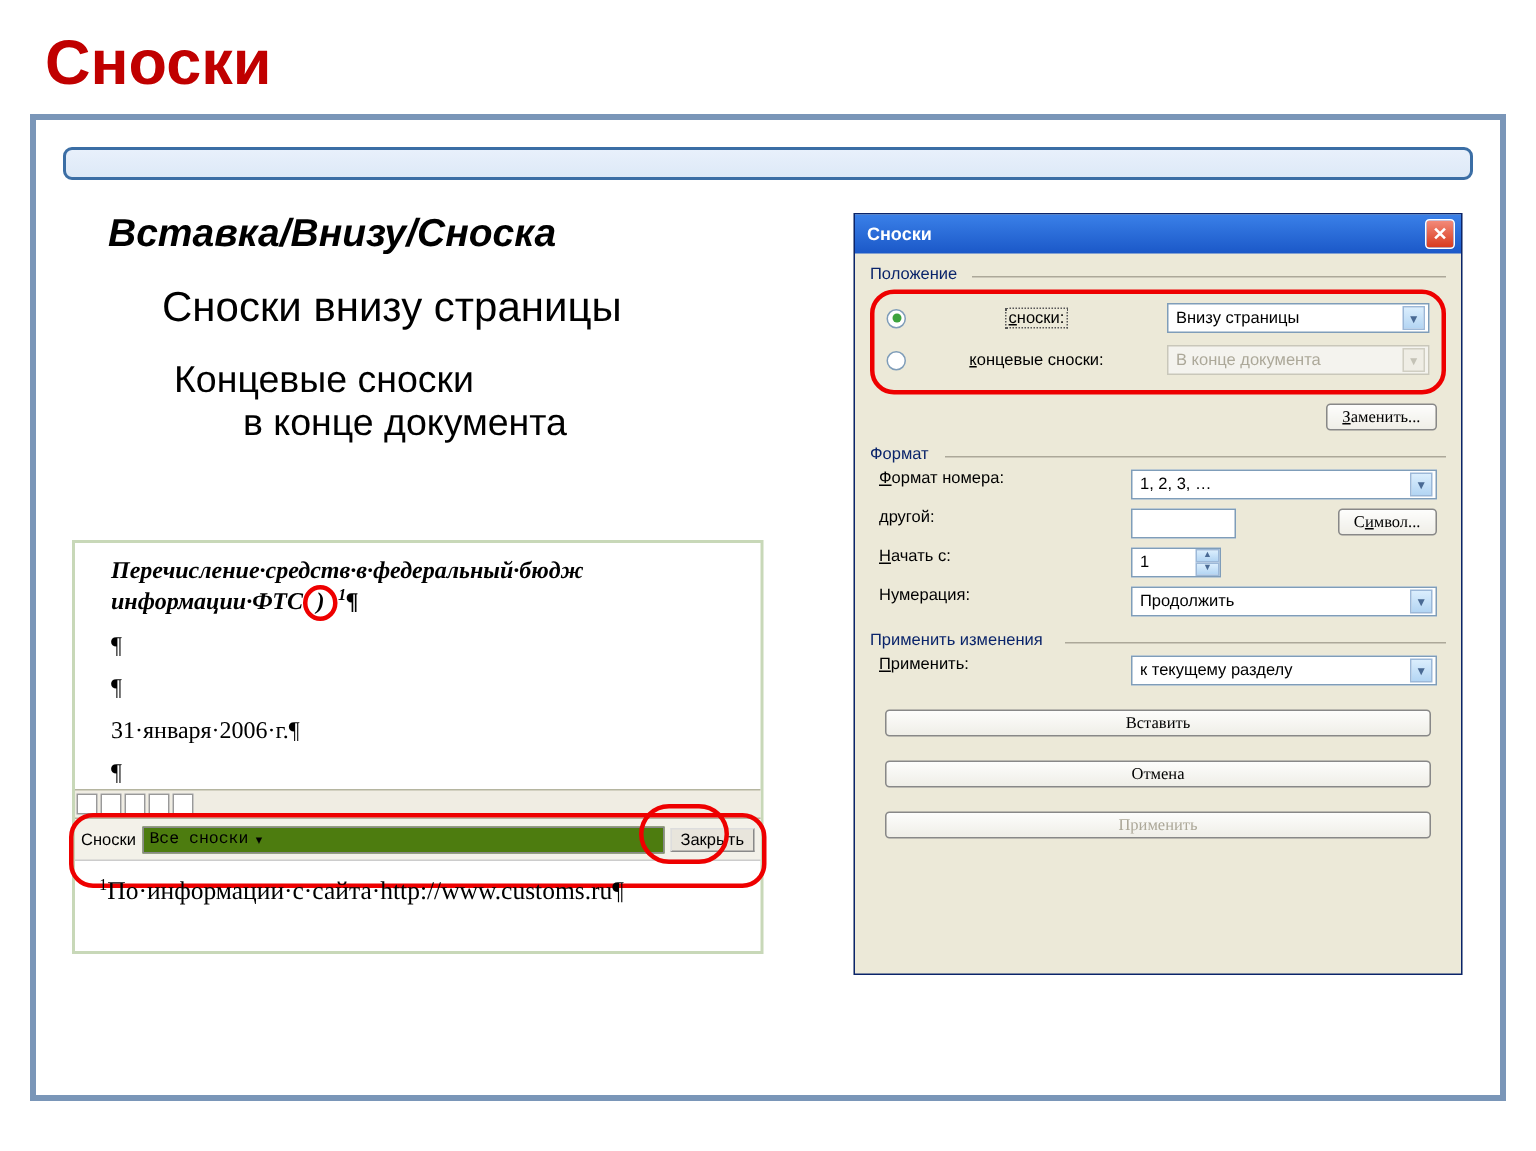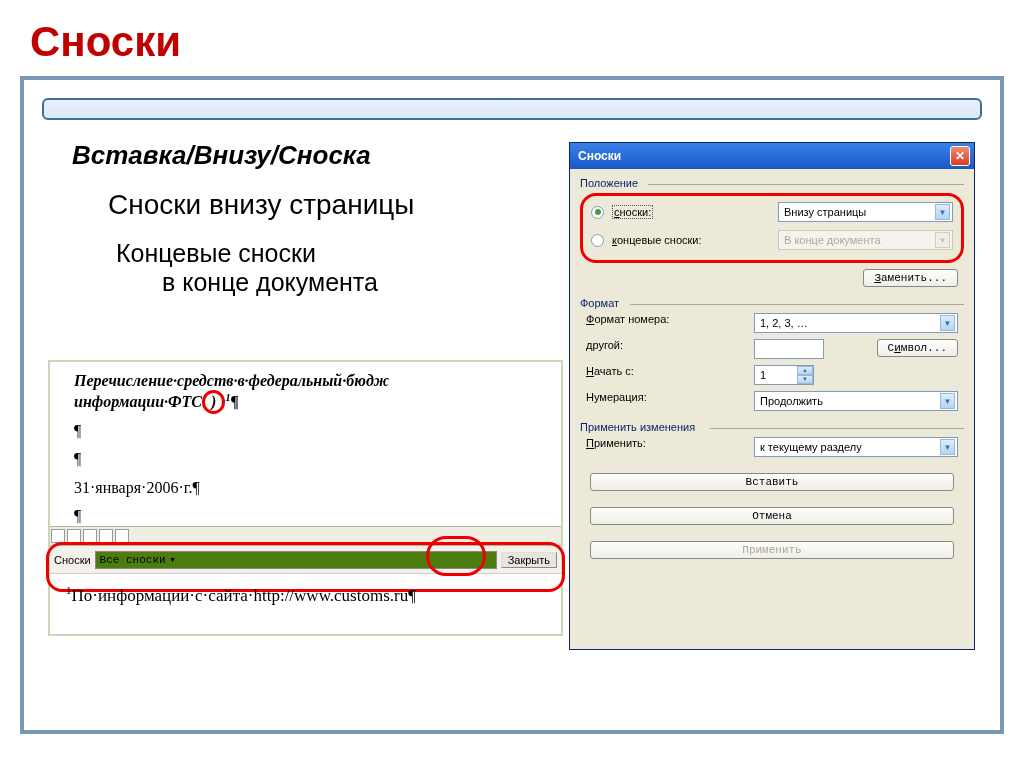--- a/index.html
+++ b/index.html
@@ -12,21 +12,21 @@
   .blue-top-band { position: absolute; left: 18px; right: 18px; top: 18px; height: 22px;
                    border: 2px solid #3b6ea5; border-radius: 6px; background: linear-gradient(#e8f0fb,#dde9f7); }
   
   .left-col { position: absolute; left: 48px; top: 60px; width: 490px; }
   .breadcrumb { font-style: italic; font-weight: bold; font-size: 26px; margin-bottom: 18px; }
   .line1 { font-size: 28px; margin-left: 36px; margin-bottom: 18px; }
   .line2 { font-size: 25px; margin-left: 44px; }
   .line3 { font-size: 25px; margin-left: 90px; }
   
   
-  .doc-panel { position: absolute; left: 24px; top: 280px; width: 515px; height: 276px; border: 2px solid #c8d8b8; background: #fff; }
+  .doc-panel { position: absolute; left: 24px; top: 280px; width: 461px; height: 276px; border: 2px solid #c8d8b8; background: #fff; }
   .doc-inner { padding: 10px 24px 0; font-family: "Times New Roman", serif; font-size: 16px; color: #000; white-space: nowrap; overflow: hidden; }
   .doc-bold { font-weight: bold; font-style: italic; }
   .doc-p { margin-top: 6px; line-height: 1.4; }
   .red-circle { display:inline-block; border: 3px solid #e00; border-radius: 50%; padding: 0 6px; }
   
   .doc-toolbar { position: absolute; left: 0; right: 0; top: 164px; height: 20px; background: #f0ede3;
                  border-top: 1px solid #b5b5a0; border-bottom: 1px solid #b5b5a0; }
   .doc-toolbar .tb-icons { display:inline-flex; gap: 0; }
   .tb-icons span { width: 14px; height: 14px; margin: 2px 1px; border: 1px solid #999; background: #fff; display:inline-block; font-size: 8px; }
 
@@ -50,40 +50,40 @@
               justify-content: space-between; padding: 0 4px 0 8px; color: #fff; font-weight: bold; font-size: 12px; }
   .titlebar .x { width: 20px; height: 20px; background: linear-gradient(#f38b7a,#d83a1e); border: 1px solid #fff; border-radius: 3px;
                  display:flex; align-items:center; justify-content:center; color:#fff; font-weight:bold; font-size:12px; }
   
   .dlg-body { padding: 8px 10px; }
   .group-label { color: #0a246a; font-size: 11px; margin-bottom: 4px; }
   .group-line { border-top: 1px solid #aca899; margin-left: 68px; margin-top: -9px; margin-bottom: 8px; }
   .group-line.fmt { margin-left: 50px; }
   .group-line.apply { margin-left: 130px; }
   
-  .position-red { border: 3px solid #e00; border-radius: 16px; padding: 6px 8px 10px; margin-bottom: 6px; }
+  .position-red { border: 3px solid #e00; border-radius: 16px; padding: 6px 8px 10px; margin-bottom: 6px; text-align: center; }
   .row { display:flex; align-items:center; gap: 8px; margin-bottom: 8px; }
   .row:last-child { margin-bottom: 0; }
   
   .radio { width: 13px; height: 13px; border: 1px solid #7f9db9; border-radius: 50%; background:#fff;
            display:inline-flex; align-items:center; justify-content:center; }
   .radio.sel::after { content:''; width:6px; height:6px; background:#3da33d; border-radius:50%; }
   .radio-lbl { width: 158px; }
   .radio-lbl .u { text-decoration: underline; }
   .radio-box { border: 1px dotted #555; padding: 0 1px; }
   
   .combo { flex: 1; height: 20px; border: 1px solid #7f9db9; background:#fff; display:flex; align-items:center;
            padding: 0 2px 0 5px; justify-content:space-between; }
   .combo.disabled { background: #f4f3ee; color: #aca899; border-color: #c9c7ba; }
   .combo .arrow { width: 15px; height: 16px; background: linear-gradient(#dbeefd,#b3d5f3); border: 1px solid #9cb8d8;
                   display:flex; align-items:center; justify-content:center; font-size:8px; color:#4a6a94; }
   .combo.disabled .arrow { background: #efede5; border-color: #d0cec2; color: #c4c2b6; }
   
   .btn { border: 1px solid #888; background: linear-gradient(#fdfdfc, #efeee7); padding: 2px 10px; font-size: 11px;
-         font-family: Liberation Mono, monospace; border-radius: 3px; }
+         font-family: Liberation Serif, serif; border-radius: 3px; }
   .btn.disabled { color: #aca899; }
   .btn .u { text-decoration: underline; }
   
   .right-align { display:flex; justify-content:flex-end; margin: 4px 6px 10px 0; }
   
   .form-row { display:flex; align-items:flex-start; margin: 6px 6px; gap: 20px; }
   .form-row .lbl { width: 148px; }
   .form-row .lbl .u { text-decoration: underline; }
   .small-input { width: 70px; height: 20px; border: 1px solid #7f9db9; background: #fff; padding: 0 5px; display:flex; align-items:center; }
   .spinner { width: 60px; height: 20px; border: 1px solid #7f9db9; background:#fff; display:flex; align-items:center; }

